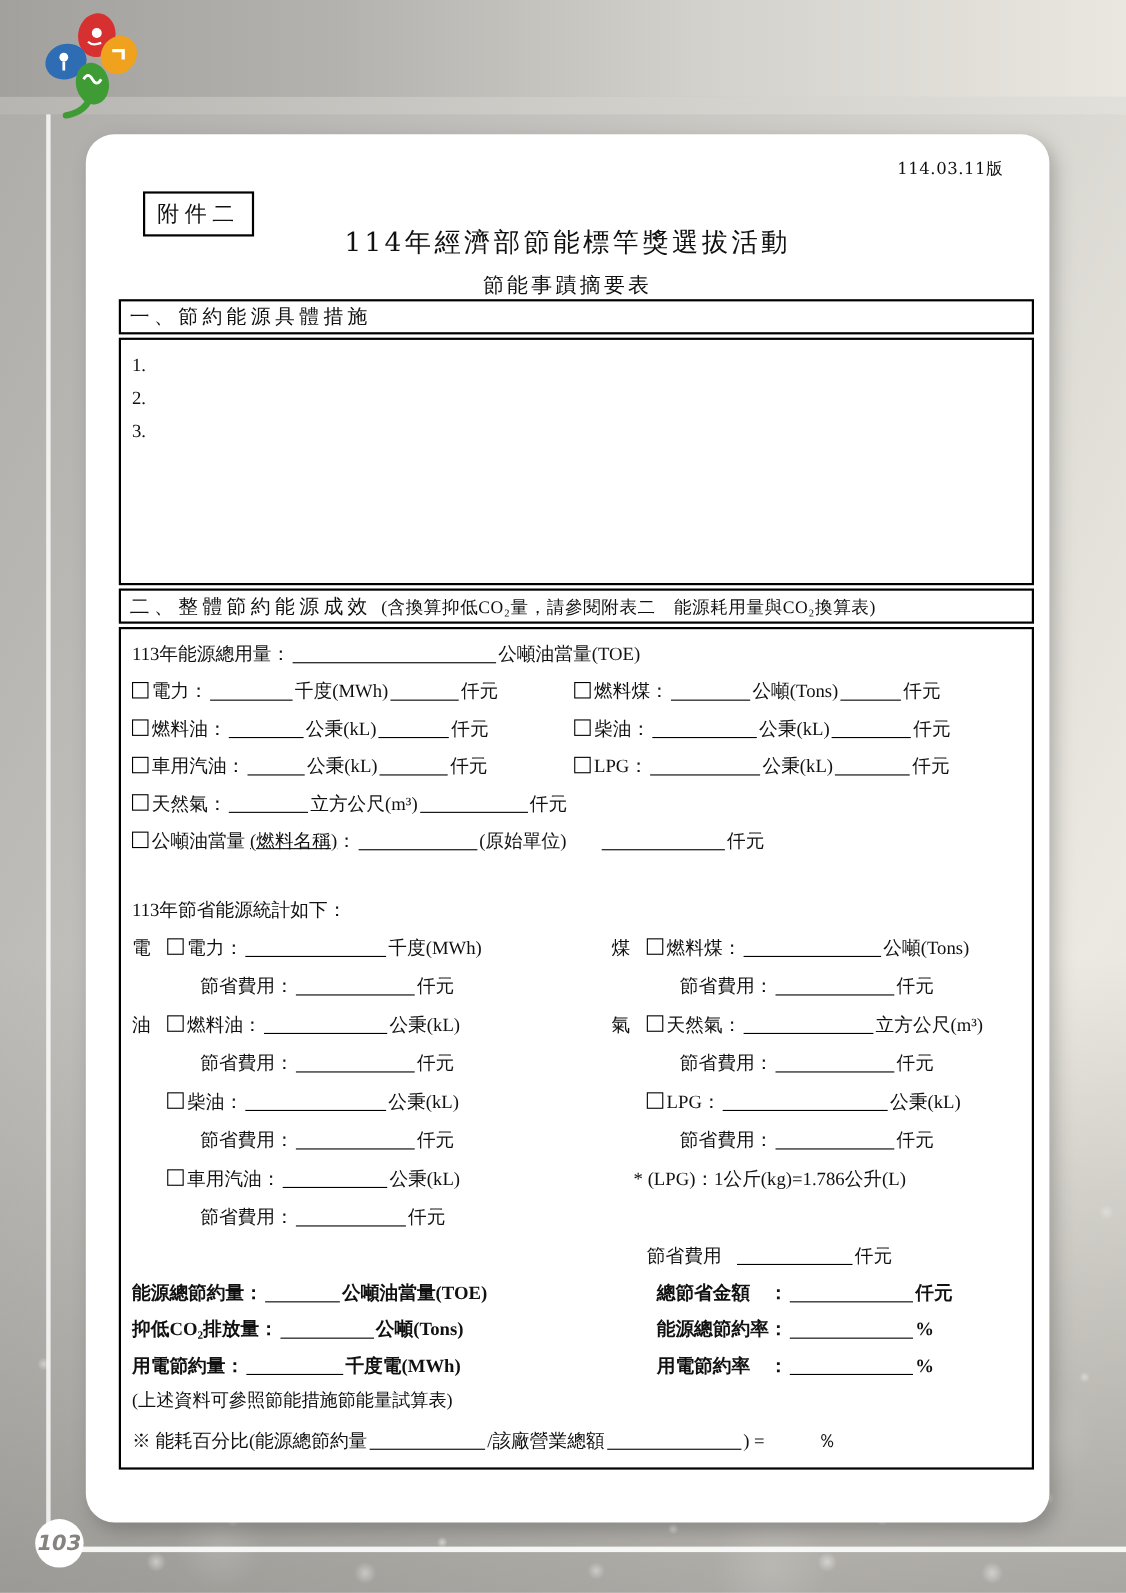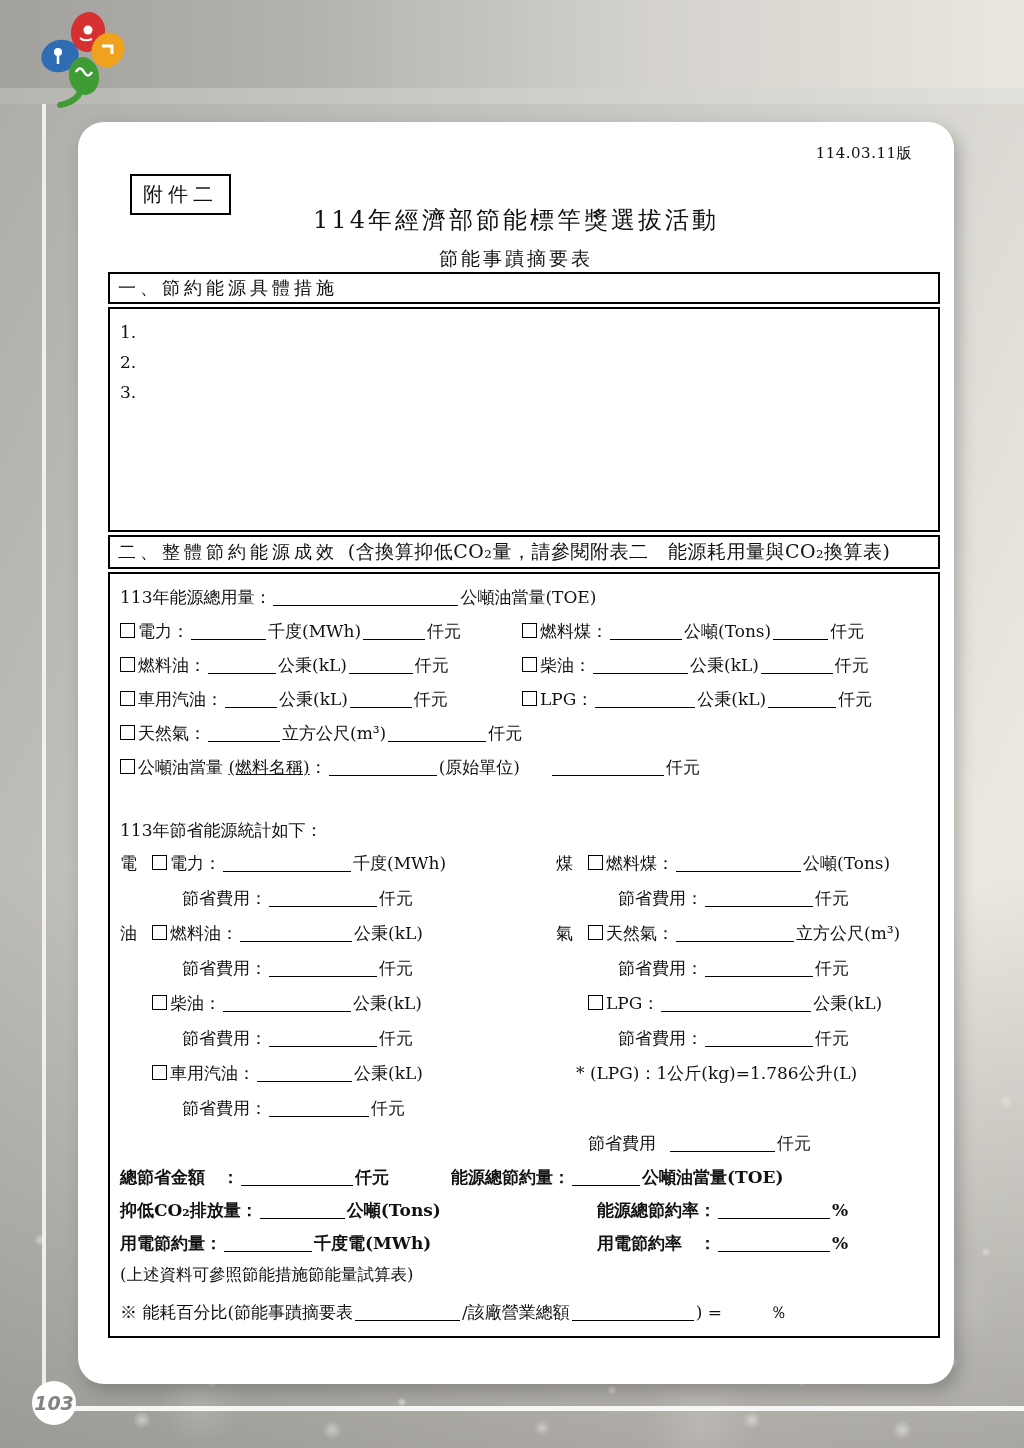--- a/index.html
+++ b/index.html
@@ -82,23 +82,23 @@
     z-index:3;
   }
   .version{position:absolute;top:22px;right:42px;font-size:15px;letter-spacing:.5px;}
   .attach{
     position:absolute;top:42px;left:52px;border:2px solid #000;
     padding:5px 11px;font-size:20px;letter-spacing:5px;margin-top:10px;
   }
   .doc-title{margin:82px 0 0 0;text-align:center;font-size:24px;font-weight:normal;letter-spacing:3px;}
   .doc-subtitle{margin:10px 0 0 0;text-align:center;font-size:19px;font-weight:normal;letter-spacing:3px;}
   
-  .tbl{position:absolute;left:30px;top:150px;width:832px;box-sizing:border-box;}
+  .tbl{position:absolute;left:30px;top:150px;width:832px;box-sizing:border-box;font-family:Liberation Serif, serif;}
   .tbl-h{border:2px solid #000;padding:2px 8px;font-size:18px;letter-spacing:4px;box-sizing:border-box;background:#fff;}
-  .tbl-h .note{font-size:19px;letter-spacing:0.5px;}
+  .tbl-h .note{font-size:16px;letter-spacing:0.5px;}
   .blk{border:2px solid #000;margin-top:3px;box-sizing:border-box;background:#fff;}
   .s1-body{height:225px;padding:8px 10px;font-size:17px;}
   .s1-body p{margin:0;line-height:30px;}
   .s2-body{height:766px;padding:6px 10px;font-size:17px;position:relative;}
   .ln{line-height:34px;white-space:nowrap;}
   .bl{display:inline-block;border-bottom:1.6px solid #000;height:.95em;vertical-align:-3px;margin:0 2px;}
   .cb{display:inline-block;width:13px;height:13px;border:1.6px solid #000;margin-right:3px;vertical-align:-1px;}
   .cols{display:flex;}
   .u-l{width:400px;}
   .u-r{flex:1;padding-left:2px;}
@@ -267,25 +267,25 @@
           <div class="ln plnote">* (LPG)：1公斤(kg)=1.786公升(L)</div>
           <div class="ln empty-ln"></div>
           <div class="ln pl1">
             <span>節省費用</span><span class="gap12"></span><span class="bl" style="width:105px"></span><span>仟元</span>
           </div>
         </div>
       </div>
 
       <div class="tot">
         <div class="cols">
+          <div class="ln tot-l">
+            <span>能源總節約量：</span><span class="bl" style="width:68px"></span><span>公噸油當量(TOE)</span>
+          </div>
           <div class="ln tot-r">
             <span>總節省金額　：</span><span class="bl" style="width:112px"></span><span>仟元</span>
-          </div>
-          <div class="ln tot-l">
-            <span>能源總節約量：</span><span class="bl" style="width:68px"></span><span>公噸油當量(TOE)</span>
           </div>
         </div>
         <div class="cols">
           <div class="ln tot-l">
             <span>抑低CO₂排放量：</span><span class="bl" style="width:85px"></span><span>公噸(Tons)</span>
           </div>
           <div class="ln tot-r">
             <span>能源總節約率：</span><span class="bl" style="width:112px"></span><span>%</span>
           </div>
         </div>
@@ -294,18 +294,18 @@
             <span>用電節約量：</span><span class="bl" style="width:88px"></span><span>千度電(MWh)</span>
           </div>
           <div class="ln tot-r">
             <span>用電節約率　：</span><span class="bl" style="width:112px"></span><span>%</span>
           </div>
         </div>
         <div class="tot-note">(上述資料可參照節能措施節能量試算表)</div>
       </div>
 
       <div class="foot">
-        <span>※ 能耗百分比(節能事蹟摘要表</span><span class="bl" style="width:105px"></span><span>/該廠營業總額</span><span class="bl" style="width:122px"></span><span>) =</span><span class="gap48"></span><span>％</span>
+        <span>※ 能耗百分比(能源總節約量</span><span class="bl" style="width:105px"></span><span>/該廠營業總額</span><span class="bl" style="width:122px"></span><span>) =</span><span class="gap48"></span><span>％</span>
       </div>
 
     </div>
   </div>
 </main>
 
 </body></html>

